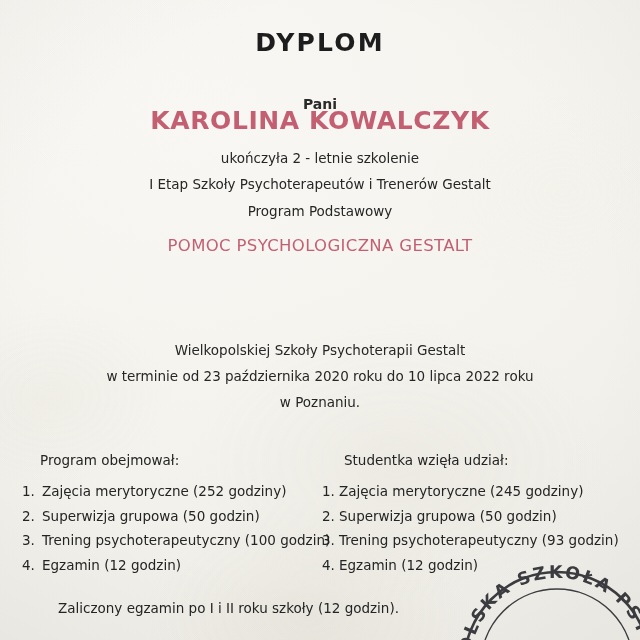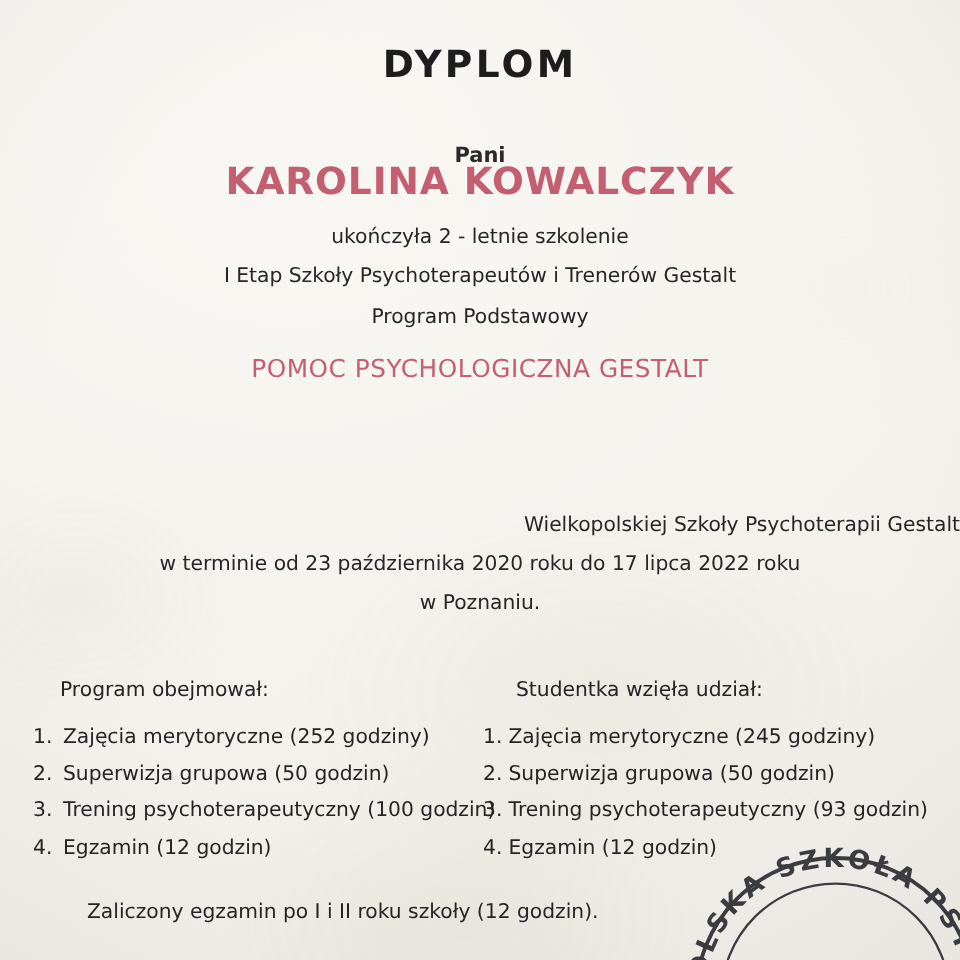--- a/index.html
+++ b/index.html
@@ -89,21 +89,21 @@
     top: 234px;
     font-size: 16.5px;
     font-weight: normal;
     letter-spacing: .35px;
     color: #c45f72;
     line-height: 23px;
     white-space: normal;
   }
 
   #conducted-line   { top: 316px; }
-  #school-line      { top: 342px; text-align: right; }
+  #school-line      { top: 342px; }
   #term-line        { top: 368px; }
   #city-line        { top: 394px; }
 
   
   #columns {
     position: absolute;
     top: 452px;
     left: 0;
     width: 540px;
     height: 120px;
@@ -183,21 +183,21 @@
 
   <div class="txt body-line" id="program-level-line">Program Podstawowy</div>
 
   <div class="txt" id="program-title">
     <div>POMOC PSYCHOLOGICZNA GESTALT</div>
   </div>
 
 
   <div class="txt body-line" id="school-line">Wielkopolskiej Szkoły Psychoterapii Gestalt</div>
 
-  <div class="txt body-line" id="term-line">w terminie od 23 października 2020 roku do 17 lipca 2022 roku</div>
+  <div class="txt body-line" id="term-line">w terminie od 23 października 2020 roku do 10 lipca 2022 roku</div>
 
   <div class="txt body-line" id="city-line">w Poznaniu.</div>
 
   <div id="columns">
 
     <div class="column" id="column-program">
       <div class="column-heading">Program obejmował:</div>
       <ul class="item-list" id="program-list">
           <li class="item-row">
             <span class="item-num">1.</span>

